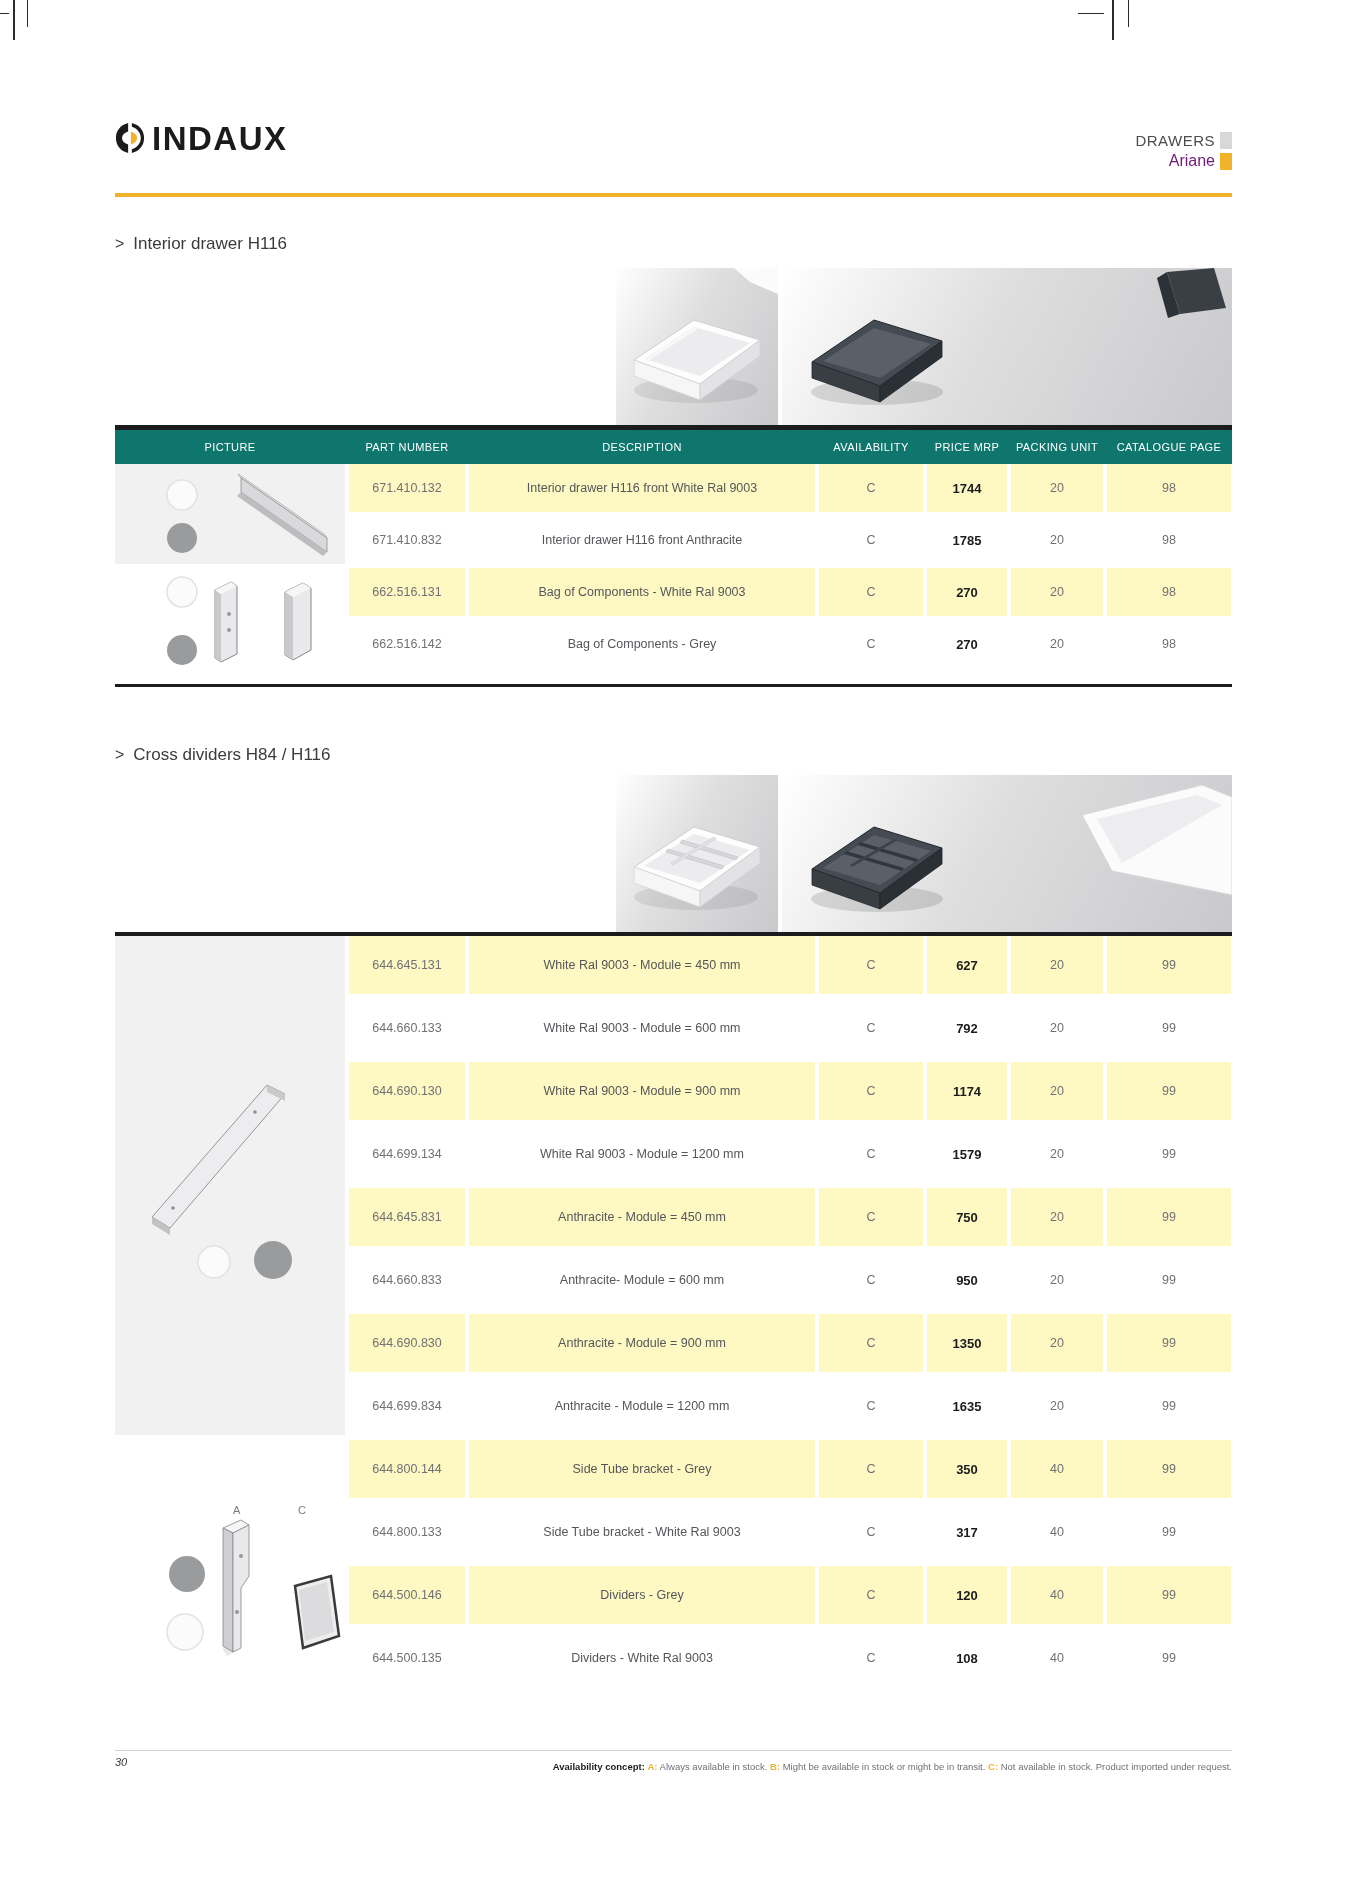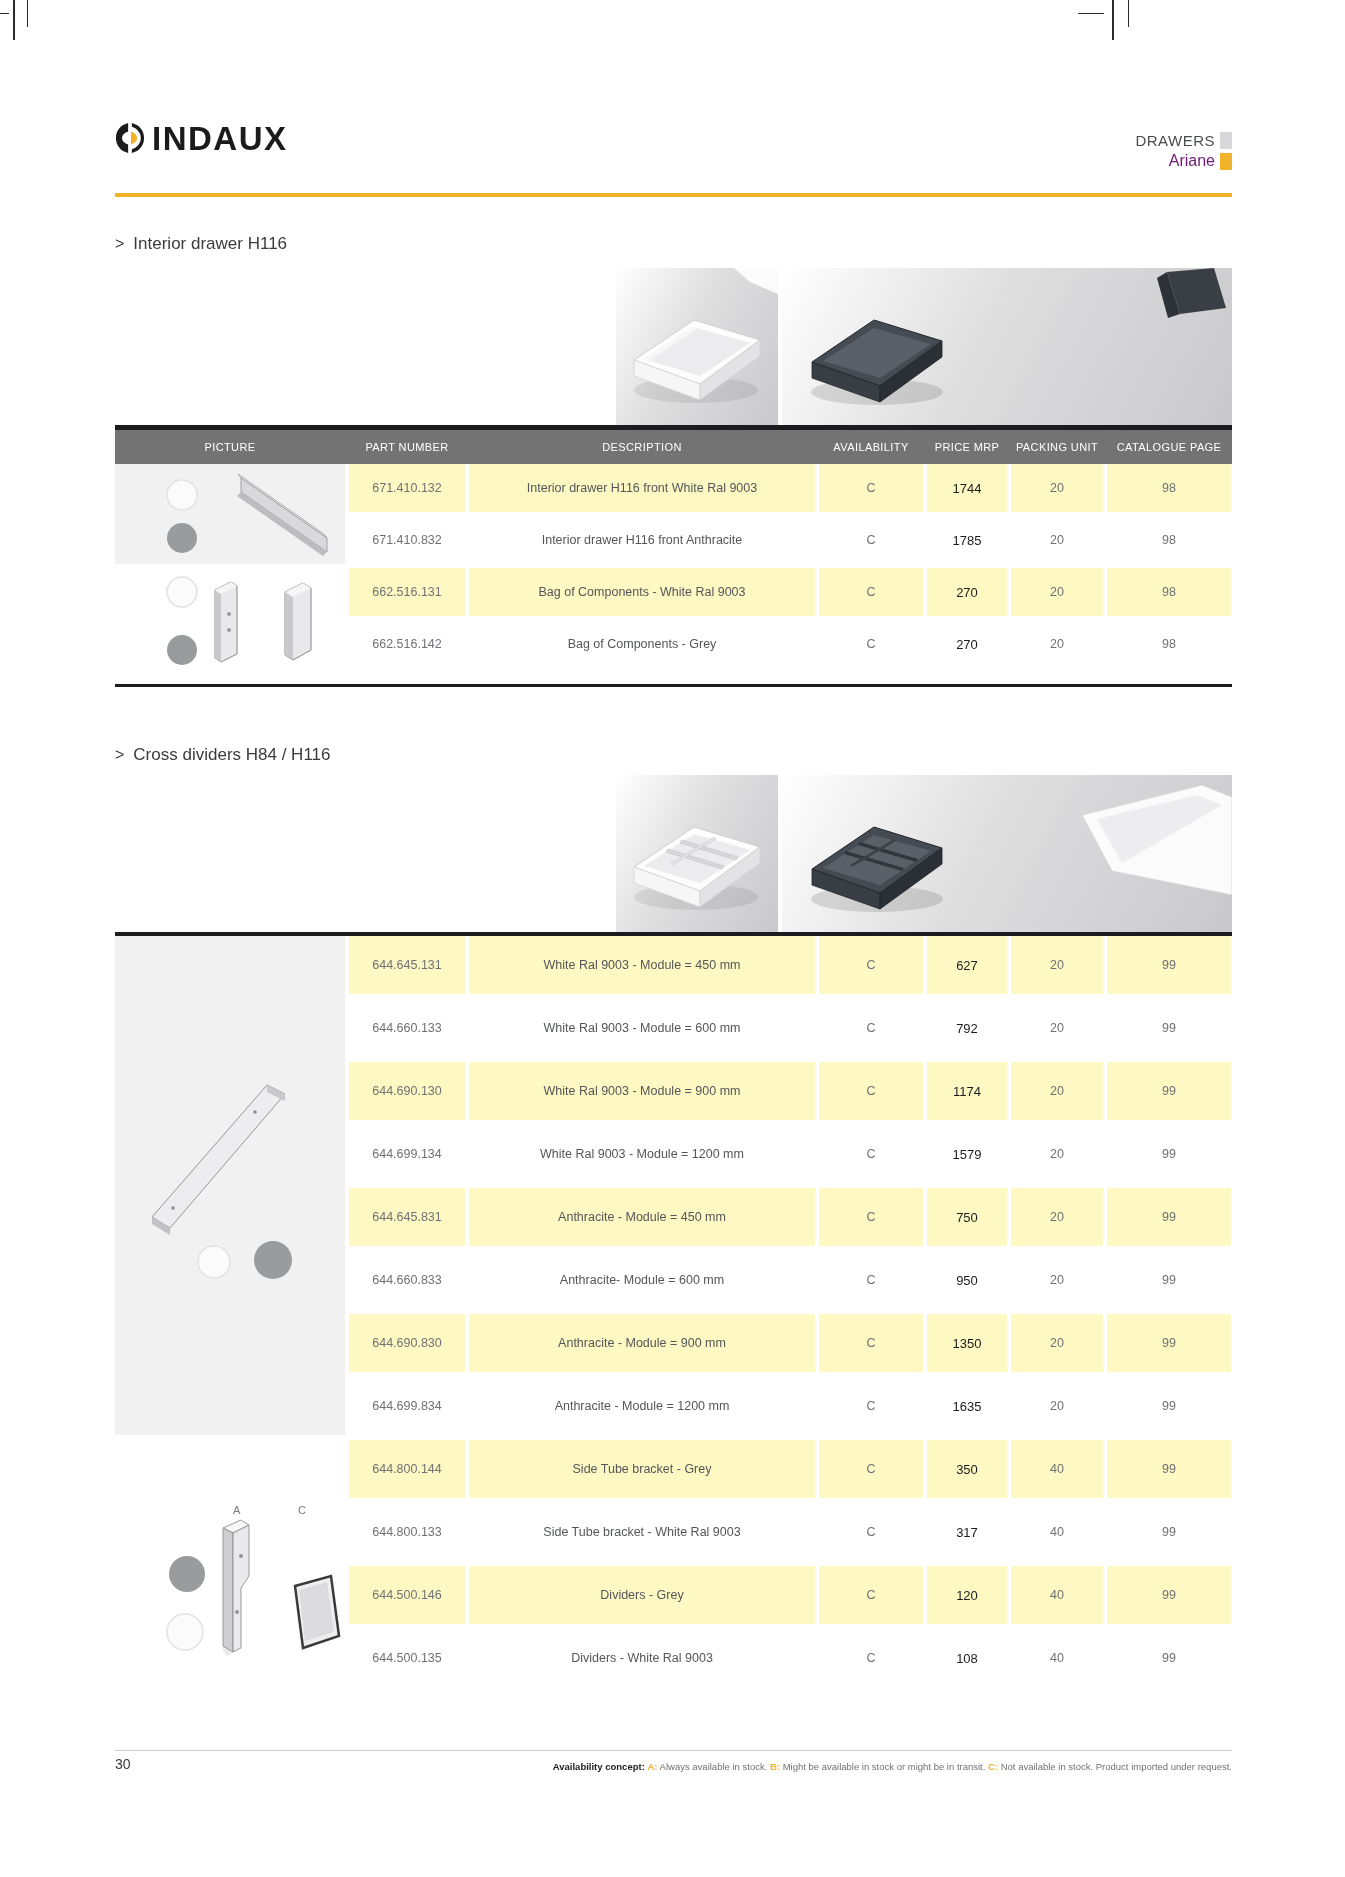--- a/index.html
+++ b/index.html
@@ -27,35 +27,35 @@
   .chev{color:#3b3b3d;font-size:16px;}
 
   
   .hero{position:absolute;height:157px;background:linear-gradient(118deg,#ffffff 0%,#f4f4f5 15%,#dededf 45%,#c9c9cc 100%);overflow:hidden;}
   .hero svg{position:absolute;}
 
   
   .tbl{position:absolute;left:115px;width:1117px;}
   .blackbar{height:5px;background:#1c1c1e;}
   .blackbar-thin{height:3px;background:#1c1c1e;margin-top:16px;}
-  .thead{height:34px;background:#737373;display:grid;
+  .thead{height:34px;background:#0f766e;display:grid;
          grid-template-columns:230px 116px 346px 104px 80px 92px 124px;column-gap:4px;align-items:center;}
   .thead div{color:#ffffff;font-size:11px;letter-spacing:.4px;text-align:center;}
   .trow{display:grid;grid-template-columns:230px 116px 346px 104px 80px 92px 124px;column-gap:4px;}
   .t1 .trow{height:48px;margin-bottom:4px;}
   .t2 .trow{height:58px;margin-bottom:5px;}
   .cell{display:flex;align-items:center;justify-content:center;font-size:12.5px;color:#707175;}
   .cell.desc{color:#55565a;}
-  .cell.price{font-weight:normal;color:#1c1c1e;font-size:13px;}
+  .cell.price{font-weight:bold;color:#1c1c1e;font-size:13px;}
   .r-grey .cell{background:#fef9c3;}
   .r-grey .cell.pic, .r-white .cell.pic{background:transparent;}
   .picsvg{position:absolute;left:0;pointer-events:none;}
 
   
-  .pageno{position:absolute;left:115px;top:1756px;font-size:14px;color:#3a3a3c;}
+  .pageno{position:absolute;left:115px;top:1756px;font-size:11px;color:#3a3a3c;font-style:italic;}
   .legend{position:absolute;right:113px;top:1761px;font-size:9.5px;color:#707175;white-space:nowrap;}
   .legend b{color:#1c1c1e;font-weight:bold;}
   .legend .code{color:#f0b32a;font-weight:bold;}
 </style>
 </head>
 <body>
 
 <div class="page">
 
   <div class="mark" style="left:13px;top:0;width:2px;height:40px;"></div>

